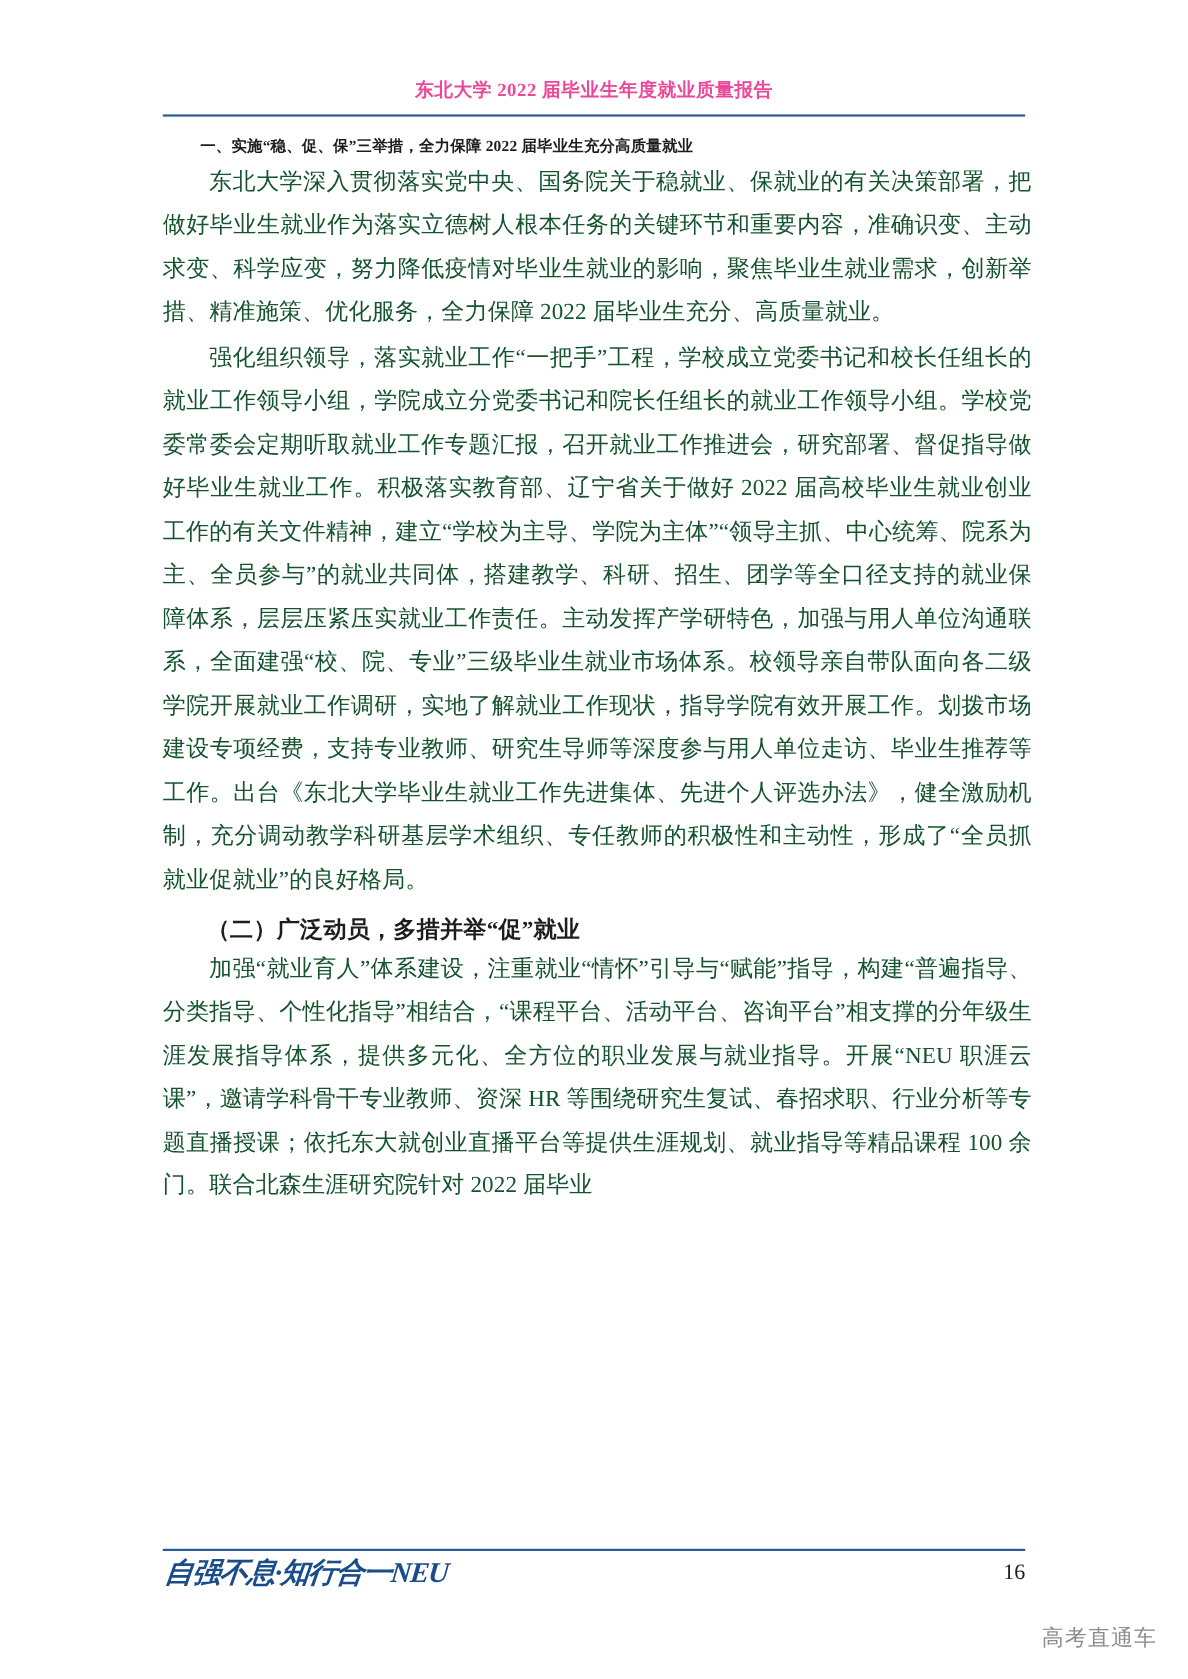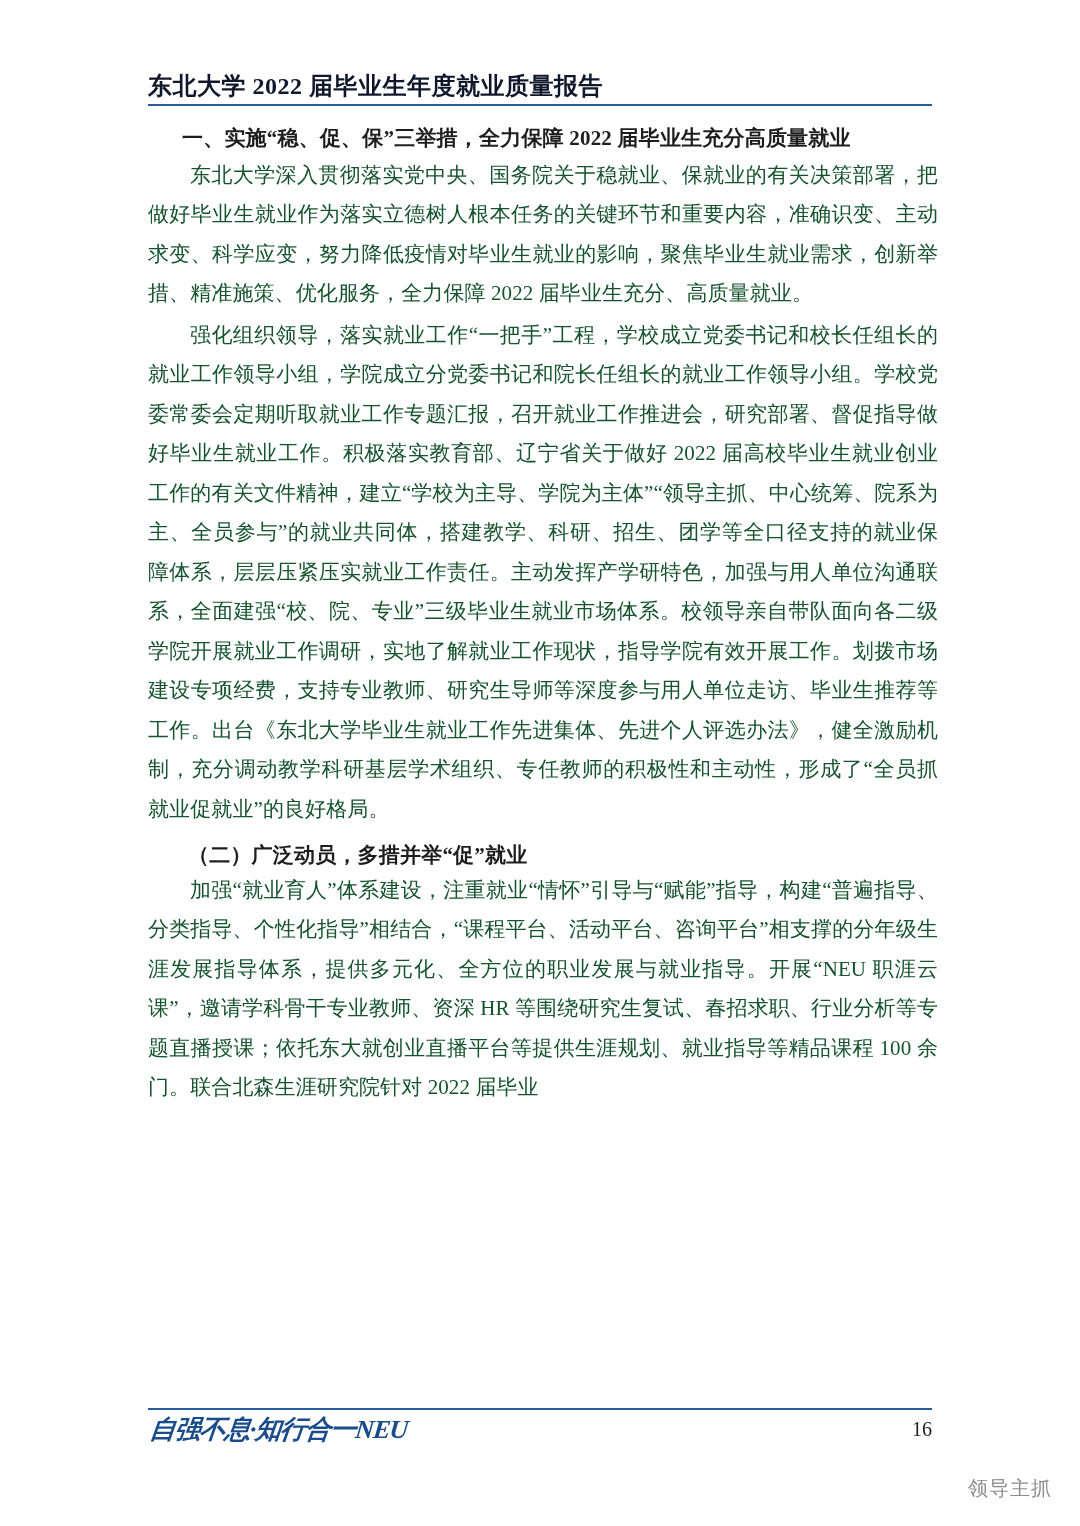--- a/index.html
+++ b/index.html
@@ -13,25 +13,25 @@
     height: 1526px;
     background: #ffffff;
     font-family: "Liberation Serif", "DejaVu Serif", serif;
     overflow: hidden;
   }
   .header {
     position: absolute;
     top: 70px;
     left: 148px;
     width: 784px;
-    text-align: left;
+    text-align: center;
     font-family: "Liberation Serif", "DejaVu Serif", serif;
     font-weight: bold;
-    font-size: 24px;
-    color: #0f172a;
+    font-size: 17px;
+    color: #ec4899;
     letter-spacing: 0.5px;
   }
   .header-rule {
     position: absolute;
     top: 104px;
     left: 148px;
     width: 784px;
     height: 2px;
     background: #2a5a9a;
   }
@@ -44,21 +44,21 @@
   h1.part-title {
     margin: 0 0 14px 0;
     font-size: 27px;
     font-weight: bold;
     color: #1d1d1d;
     text-align: center;
     letter-spacing: 1px;
   }
   .sec-head {
     margin: 6px 0 4px 0;
-    font-size: 21px;
+    font-size: 14px;
     font-weight: bold;
     color: #1d1d1d;
     text-indent: 34px;
     letter-spacing: 0.2px;
   }
   .sub-head {
     margin: 12px 0 2px 0;
     font-size: 21px;
     font-weight: bold;
     color: #1d1d1d;
@@ -134,15 +134,15 @@
 
     <div class="sub-head">（二）广泛动员，多措并举“促”就业</div>
 
     <p class="body">加强“就业育人”体系建设，注重就业“情怀”引导与“赋能”指导，构建“普遍指导、分类指导、个性化指导”相结合，“课程平台、活动平台、咨询平台”相支撑的分年级生涯发展指导体系，提供多元化、全方位的职业发展与就业指导。开展“NEU 职涯云课”，邀请学科骨干专业教师、资深 HR 等围绕研究生复试、春招求职、行业分析等专题直播授课；依托东大就创业直播平台等提供生涯规划、就业指导等精品课程 100 余门。联合北森生涯研究院针对 2022 届毕业</p>
   </div>
 
   <div class="footer-rule"></div>
   <div class="logo-motto">自强不息·知行合一NEU</div>
   <div class="page-number">16</div>
 
-  <div class="watermark">领导主抓</div>
+  <div class="watermark">高考直通车</div>
 
 </div>
 
 </body></html>

